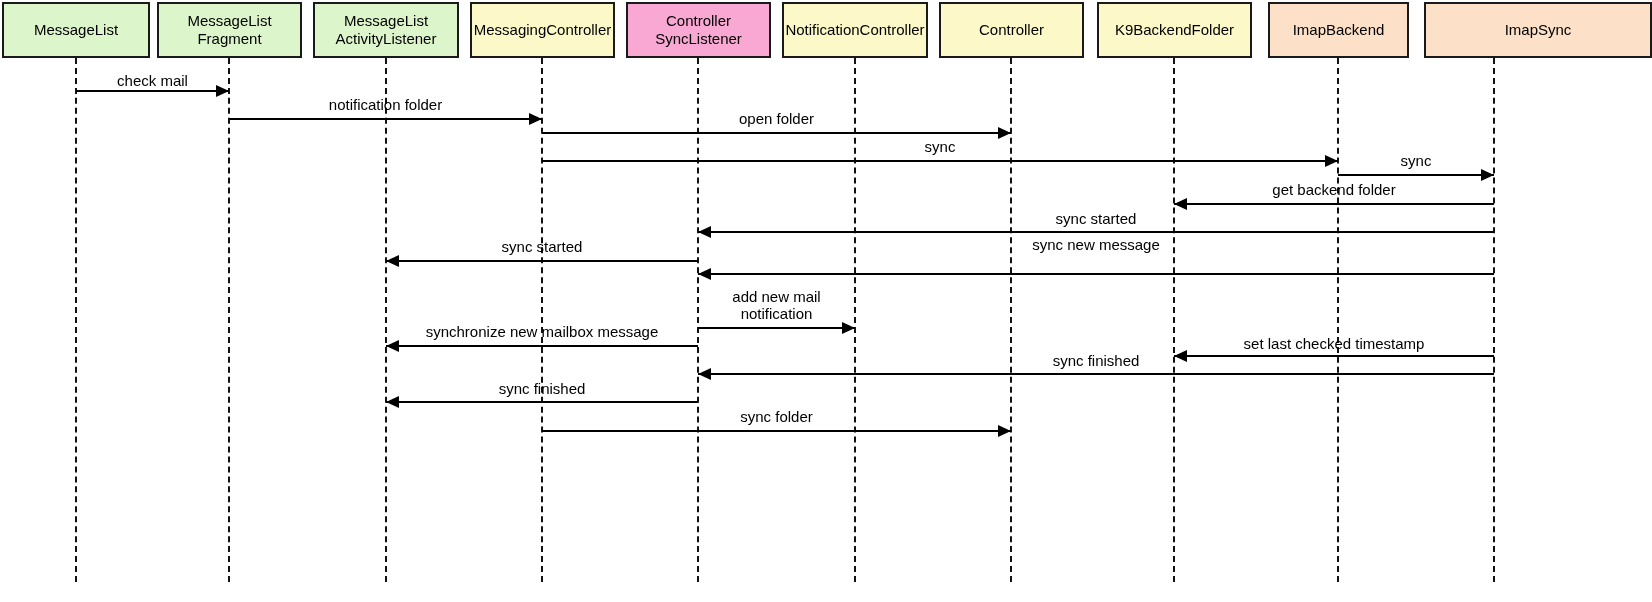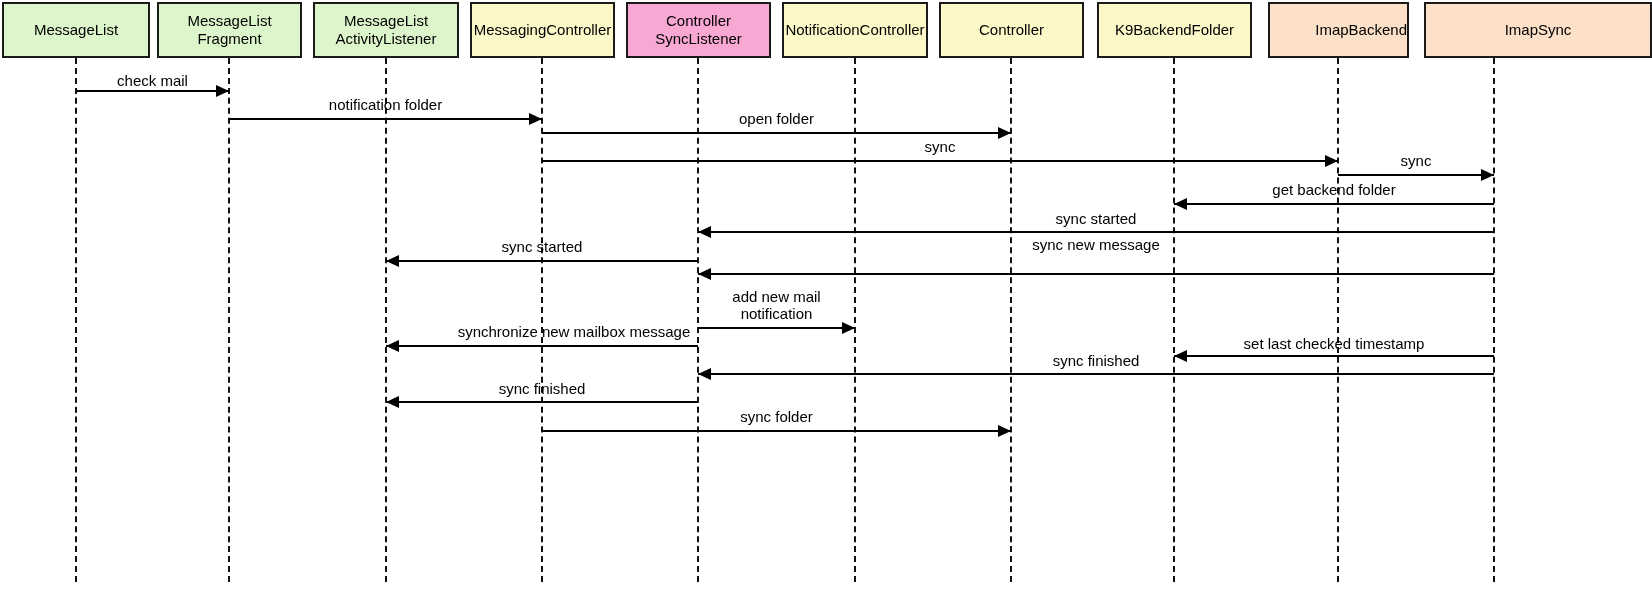--- a/index.html
+++ b/index.html
@@ -73,21 +73,21 @@
       <div class="participant-box" style="left: 157px; top: 2px; width: 145px; height: 56px; background: rgb(221, 245, 203);"><span>MessageList
 Fragment</span></div>
       <div class="participant-box" style="left: 313px; top: 2px; width: 146px; height: 56px; background: rgb(221, 245, 203);"><span>MessageList
 ActivityListener</span></div>
       <div class="participant-box" style="left: 470px; top: 2px; width: 145px; height: 56px; background: rgb(252, 248, 200);"><span>MessagingController</span></div>
       <div class="participant-box" style="left: 626px; top: 2px; width: 145px; height: 56px; background: #f9a8d4;"><span>Controller
 SyncListener</span></div>
       <div class="participant-box" style="left: 782px; top: 2px; width: 146px; height: 56px; background: rgb(252, 248, 200);"><span>NotificationController</span></div>
       <div class="participant-box" style="left: 939px; top: 2px; width: 145px; height: 56px; background: rgb(252, 248, 200);"><span>Controller</span></div>
       <div class="participant-box" style="left: 1097px; top: 2px; width: 155px; height: 56px; background: rgb(252, 248, 200);"><span>K9BackendFolder</span></div>
-      <div class="participant-box" style="left: 1268px; top: 2px; width: 141px; height: 56px; background: rgb(252, 224, 200); justify-content: flex-end;"><span>ImapBackend</span></div>
+      <div class="participant-box" style="left: 1268px; top: 2px; width: 141px; height: 56px; background: rgb(252, 224, 200);"><span>ImapBackend</span></div>
       <div class="participant-box" style="left: 1424px; top: 2px; width: 228px; height: 56px; background: rgb(252, 224, 200);"><span>ImapSync</span></div>
     </div>
   <div id="lifelines-layer">
       <div class="lifeline" style="left: 75px; top: 58px; height: 524px;"></div>
       <div class="lifeline" style="left: 228px; top: 58px; height: 524px;"></div>
       <div class="lifeline" style="left: 385px; top: 58px; height: 524px;"></div>
       <div class="lifeline" style="left: 541px; top: 58px; height: 524px;"></div>
       <div class="lifeline" style="left: 697px; top: 58px; height: 524px;"></div>
       <div class="lifeline" style="left: 854px; top: 58px; height: 524px;"></div>
       <div class="lifeline" style="left: 1010px; top: 58px; height: 524px;"></div>
@@ -122,21 +122,21 @@
       <div class="msg-label" style="left: 542px; top: 238px;">sync started</div>
       <div class="msg-line" style="left: 698px; top: 273px; width: 796px;"></div>
       <div class="msg-head left" style="top: 268px; left: 698px;"></div>
       <div class="msg-label" style="left: 1096px; top: 236px;">sync new message</div>
       <div class="msg-line" style="left: 698px; top: 327px; width: 157px;"></div>
       <div class="msg-head right" style="top: 322px; left: 842px;"></div>
       <div class="msg-label" style="left: 776.5px; top: 288px;">add new mail
 notification</div>
       <div class="msg-line" style="left: 386px; top: 345px; width: 312px;"></div>
       <div class="msg-head left" style="top: 340px; left: 386px;"></div>
-      <div class="msg-label" style="left: 542px; top: 323px; margin-left: 32px;">synchronize new mailbox message</div>
+      <div class="msg-label" style="left: 542px; top: 323px;">synchronize new mailbox message</div>
       <div class="msg-line" style="left: 1174px; top: 355px; width: 320px;"></div>
       <div class="msg-head left" style="top: 350px; left: 1174px;"></div>
       <div class="msg-label" style="left: 1334px; top: 335px;">set last checked timestamp</div>
       <div class="msg-line" style="left: 698px; top: 373px; width: 796px;"></div>
       <div class="msg-head left" style="top: 368px; left: 698px;"></div>
       <div class="msg-label" style="left: 1096px; top: 352px;">sync finished</div>
       <div class="msg-line" style="left: 386px; top: 401px; width: 312px;"></div>
       <div class="msg-head left" style="top: 396px; left: 386px;"></div>
       <div class="msg-label" style="left: 542px; top: 380px;">sync finished</div>
       <div class="msg-line" style="left: 542px; top: 430px; width: 469px;"></div>

